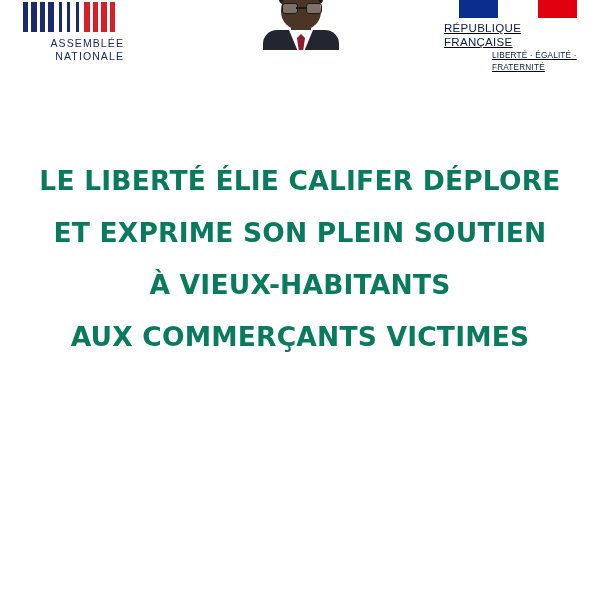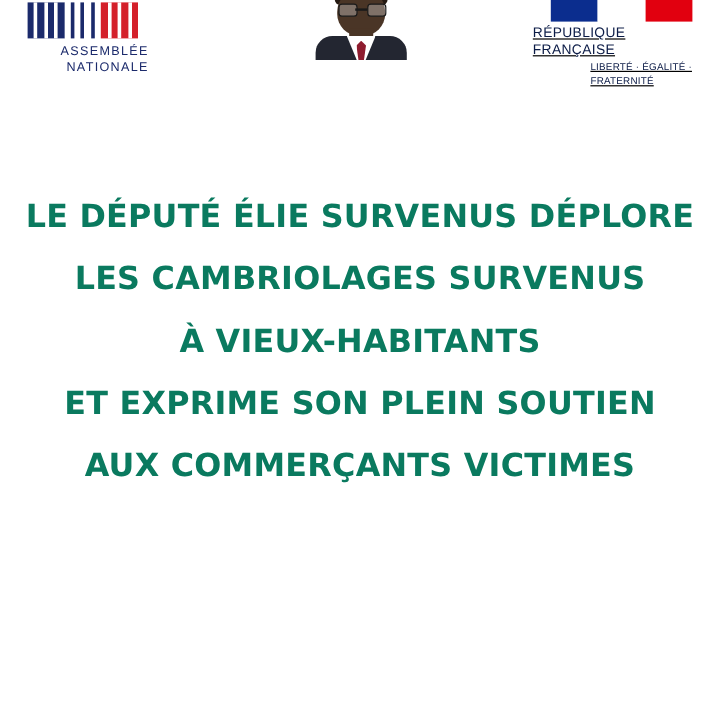--- a/index.html
+++ b/index.html
@@ -277,20 +277,19 @@
         <span class="w"></span>
         <span class="r"></span>
       </div>
       <div class="rf-name">RÉPUBLIQUE FRANÇAISE</div>
       <div class="rf-motto">LIBERTÉ · ÉGALITÉ · FRATERNITÉ</div>
     </div>
 
   </div>
 
   <div class="headline">
-    <span class="line">LE DÉPUTÉ ÉLIE SURVENUS DÉPLORE</span>
-    <span class="line">LES CAMBRIOLAGES SURVENUS</span>
+    <span class="line">LE LIBERTÉ ÉLIE CALIFER DÉPLORE</span>
+    <span class="line">ET EXPRIME SON PLEIN SOUTIEN</span>
     <span class="line">À VIEUX-HABITANTS</span>
-    <span class="line">ET EXPRIME SON PLEIN SOUTIEN</span>
     <span class="line">AUX COMMERÇANTS VICTIMES</span>
   </div>
 
 </div>
 
 </body></html>

